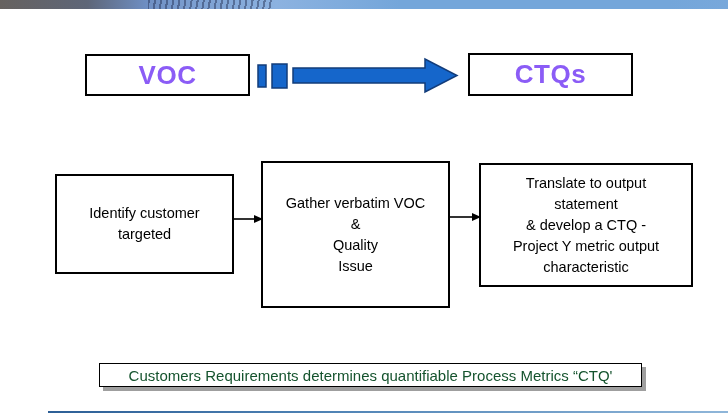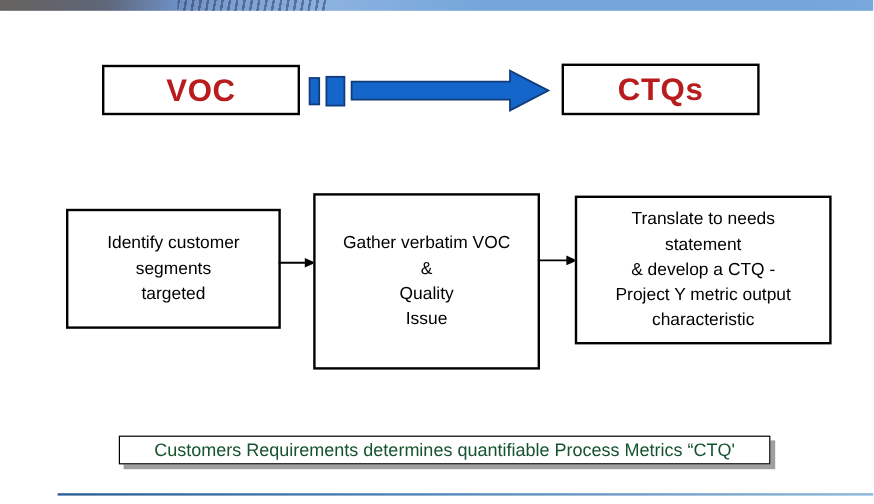--- a/index.html
+++ b/index.html
@@ -21,21 +21,21 @@
     position:absolute;left:148px;top:0;width:124px;height:9px;
     background:repeating-linear-gradient(100deg,
       rgba(28,38,72,0.55) 0 2px, transparent 2px 6px);
     opacity:.8;
   }
   
   .hdr-box{
     position:absolute;
     background:#ffffff;border:2px solid #000000;
     display:flex;align-items:center;justify-content:center;
-    font-weight:bold;font-size:26px;color:#b91c1c;letter-spacing:.5px;
+    font-weight:bold;font-size:26px;color:#8b5cf6;letter-spacing:.5px;
     box-sizing:border-box;
   }
   .voc-box{left:85px;top:54px;width:165px;height:42px;}
   .ctqs-box{left:468px;top:53px;width:165px;height:43px;align-items:center;}
   .flow-arrow-svg{position:absolute;left:255px;top:55px;}
   
   .proc-box{
     position:absolute;
     background:#ffffff;border:2px solid #000000;
     box-sizing:border-box;
@@ -80,21 +80,20 @@
     <rect x="17" y="9" width="15" height="24" fill="#1566cb" stroke="#123c7a" stroke-width="1.5"></rect>
     <polygon points="38,13 170,13 170,4 202,20.5 170,37 170,28 38,28" fill="#1566cb" stroke="#123c7a" stroke-width="1.5" stroke-linejoin="miter"></polygon>
   </svg>
 
   <div class="hdr-box ctqs-box">
     <span>CTQs</span>
   </div>
 
   <div class="proc-box proc-box-1">
     <span>Identify customer</span>
-    <span>segments</span>
     <span>targeted</span>
   </div>
 
   <svg class="connector-svg connector-1" width="32" height="14" viewBox="0 0 32 14">
     <line x1="0" y1="7" x2="24" y2="7" stroke="#000000" stroke-width="1.6"></line>
     <polygon points="22,3 31,7 22,11" fill="#000000"></polygon>
   </svg>
 
   <div class="proc-box proc-box-2">
     <span>Gather verbatim VOC</span>
@@ -102,21 +101,21 @@
     <span>Quality</span>
     <span>Issue</span>
   </div>
 
   <svg class="connector-svg connector-2" width="34" height="14" viewBox="0 0 34 14">
     <line x1="0" y1="7" x2="26" y2="7" stroke="#000000" stroke-width="1.6"></line>
     <polygon points="24,3 33,7 24,11" fill="#000000"></polygon>
   </svg>
 
   <div class="proc-box proc-box-3">
-    <span>Translate to needs</span>
+    <span>Translate to output</span>
     <span>statement</span>
     <span>&amp; develop a CTQ -</span>
     <span>Project Y metric output</span>
     <span>characteristic</span>
   </div>
 
   <div class="footer-banner">
     <span>Customers Requirements determines quantifiable Process Metrics “CTQ'</span>
   </div>
 

